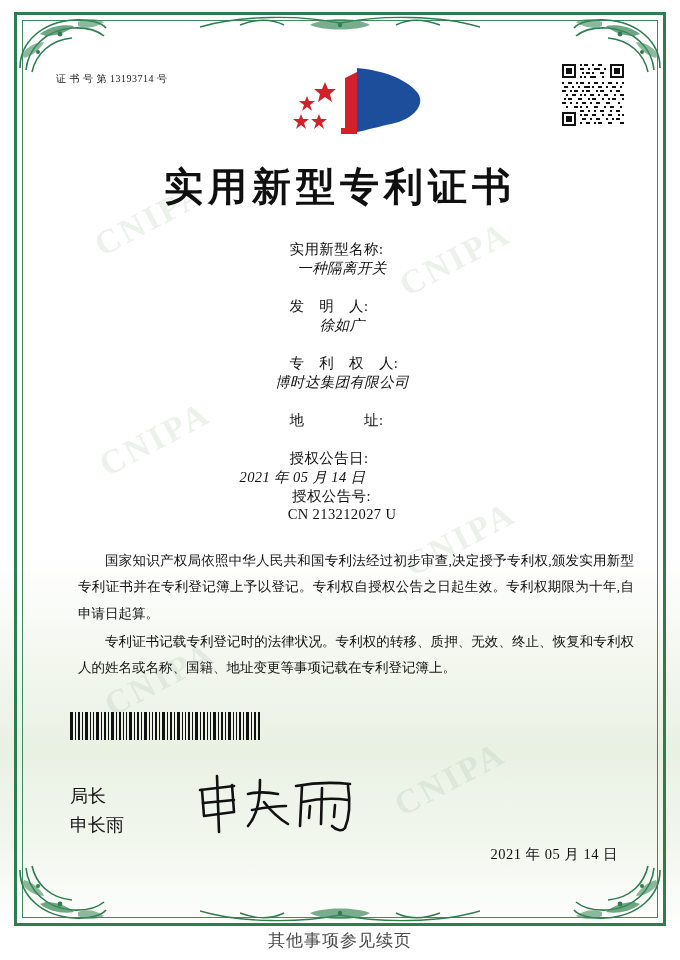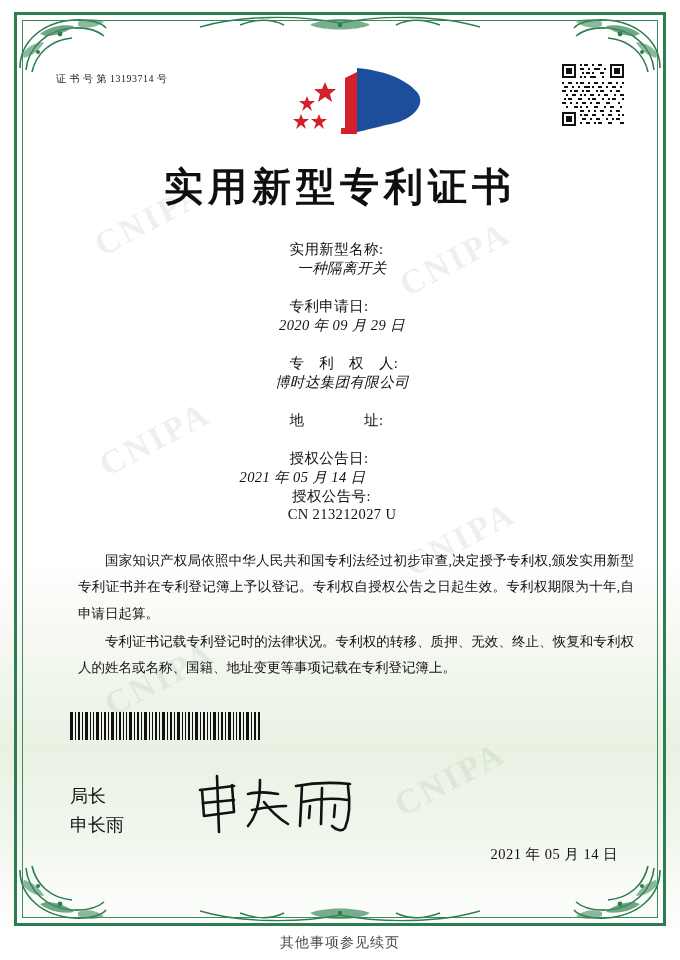--- a/index.html
+++ b/index.html
@@ -195,21 +195,21 @@
     text-align: center;
     font-size: 13px;
     color: #111;
   }
 
   .footer-note {
     position: absolute;
     left: 0; right: 0;
     bottom: 8px;
     text-align: center;
-    font-size: 14px;
+    font-size: 17px;
     color: #4a4a4a;
     letter-spacing: 1px;
   }
 </style>
 </head>
 <body>
 
 <div class="certificate">
 
   <div class="border-outer"></div>
@@ -426,22 +426,22 @@
   </svg>
 
   <div class="main-title">实用新型专利证书</div>
 
   <div class="fields">
     <div class="field-row">
       <span class="field-label">实用新型名称:</span>
       <span class="field-value">一种隔离开关</span>
     </div>
     <div class="field-row">
-      <span class="field-label">专利申请日:</span>
-      <span class="field-value">2020 年 09 月 29 日</span>
+      <span class="field-label">发　明　人:</span>
+      <span class="field-value">徐如广</span>
     </div>
     <div class="field-row">
       <span class="field-label">专　利　权　人:</span>
       <span class="field-value">博时达集团有限公司</span>
     </div>
     <div class="field-row">
       <span class="field-label">地　　　　址:</span>
     </div>
     <div class="field-row dual">
       <span class="field-label">授权公告日:</span>

